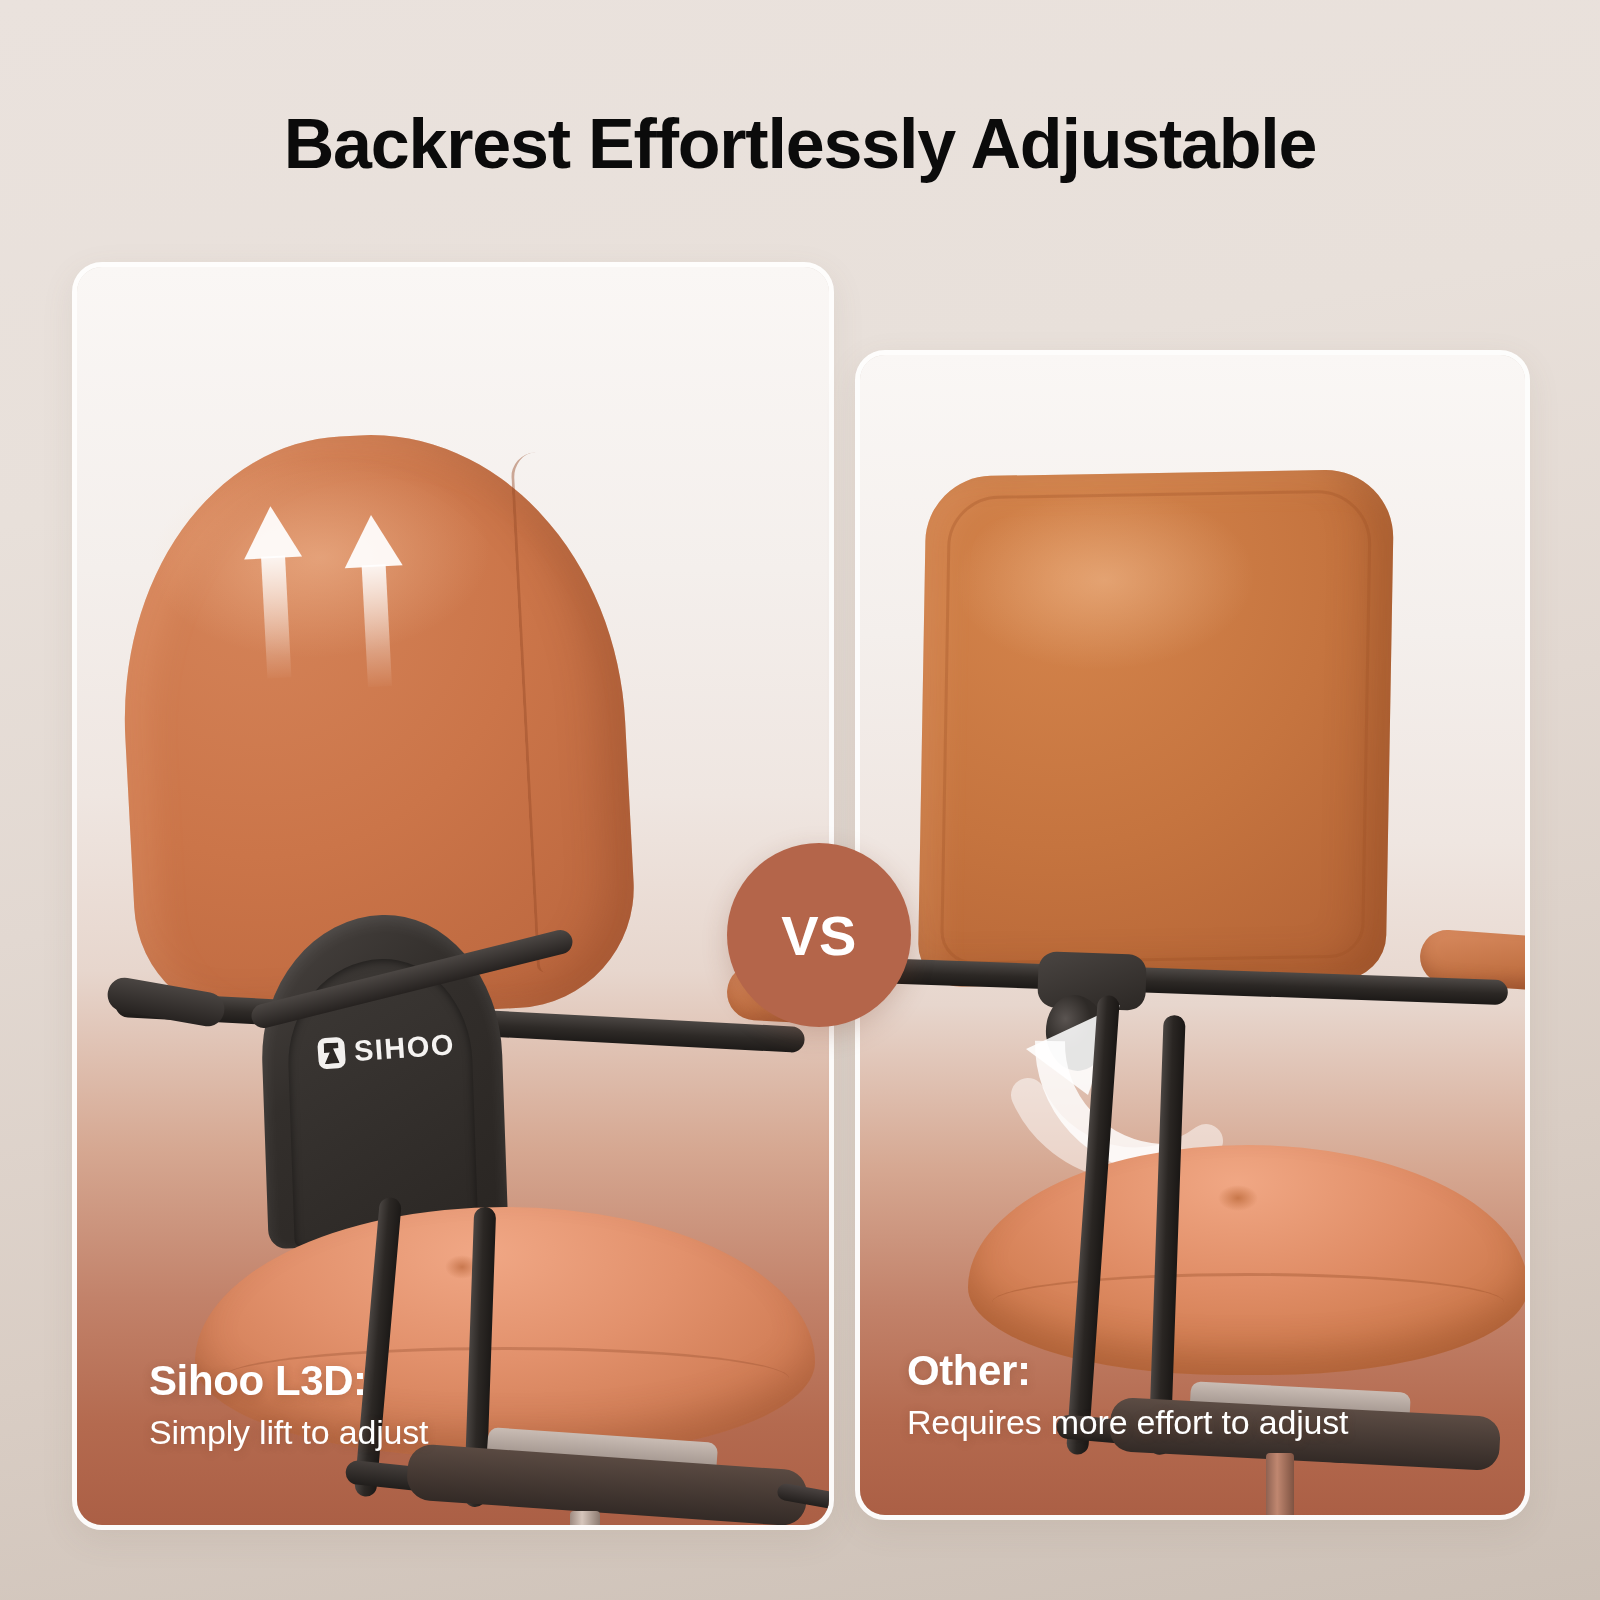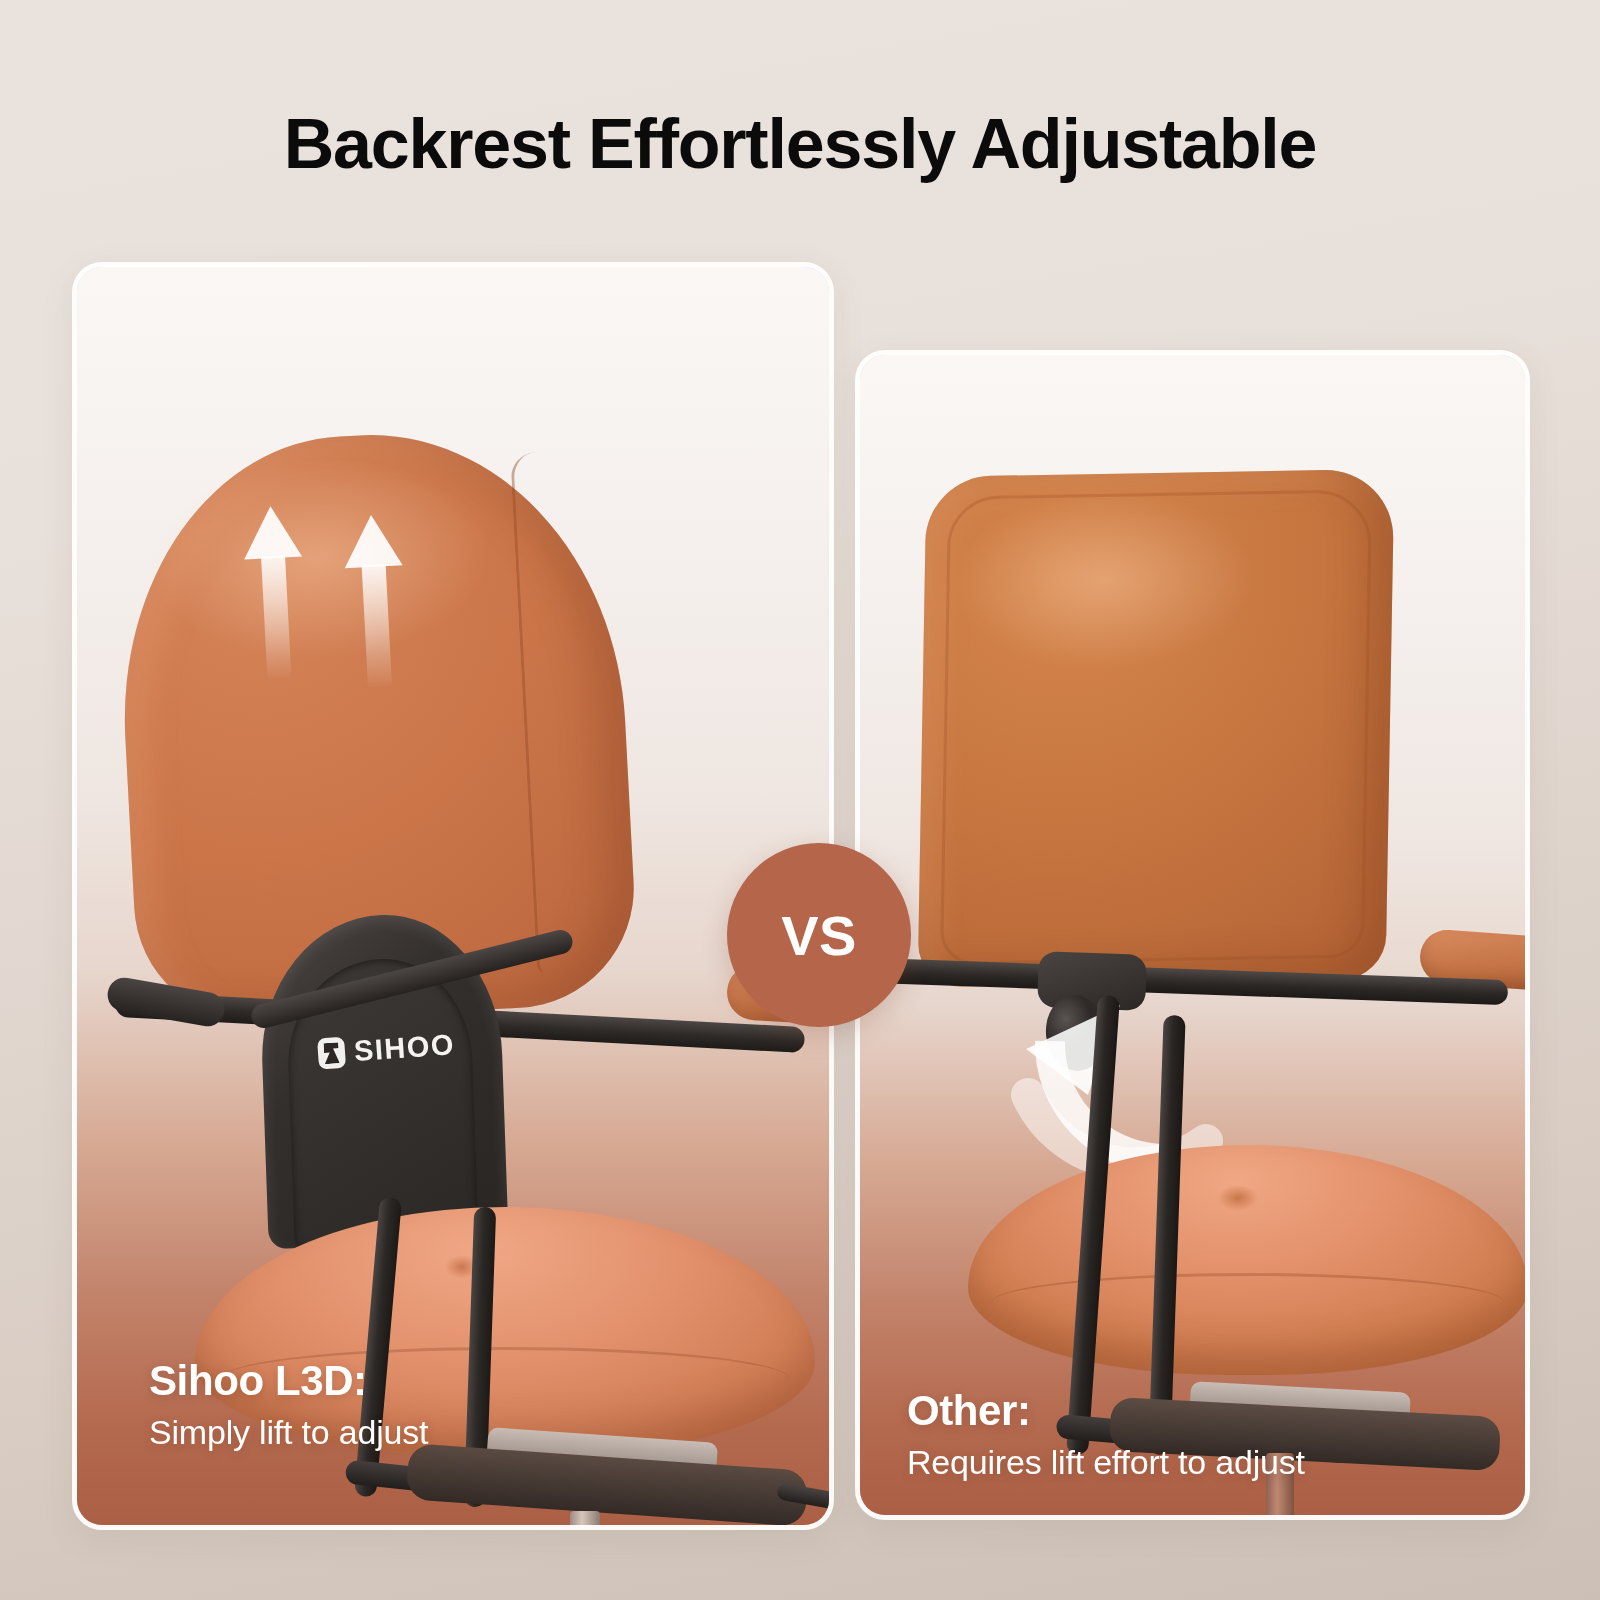--- a/index.html
+++ b/index.html
@@ -378,21 +378,21 @@
     line-height: 1.15;
   }
   .caption .sub {
     font-size: 34px;
     font-weight: normal;
     letter-spacing: -0.2px;
     line-height: 1.25;
     margin-top: 6px;
   }
   #caption-left  { left: 124px; top: 1352px; margin-left: 20px; }
-  #caption-right { left: 902px; top: 1352px; margin-top: 40px; }
+  #caption-right { left: 902px; top: 1352px; }
 
   
   #vs-badge {
     position: absolute;
     left: 727px; top: 843px;
     width: 184px; height: 184px;
     border-radius: 50%;
     z-index: 9;
     display: flex;
     align-items: center;
@@ -491,21 +491,21 @@
       <div class="part" id="r-leg-2"></div>
       <div class="part r-leg-foot"></div>
       <div class="part r-mech-plate"></div>
       <div class="part r-mech"></div>
       <div class="part r-cyl"></div>
 
     </div>
 
     <div class="caption" id="caption-right" style="left:47px; top:992px;">
       <div class="head">Other:</div>
-      <div class="sub">Requires lift effort to adjust</div>
+      <div class="sub">Requires more effort to adjust</div>
     </div>
   </div>
 
   <div id="vs-badge" style="background: rgb(180, 101, 74); color: rgb(255, 255, 255);">
     <span>VS</span>
   </div>
 
 </div>
 
 </body></html>

